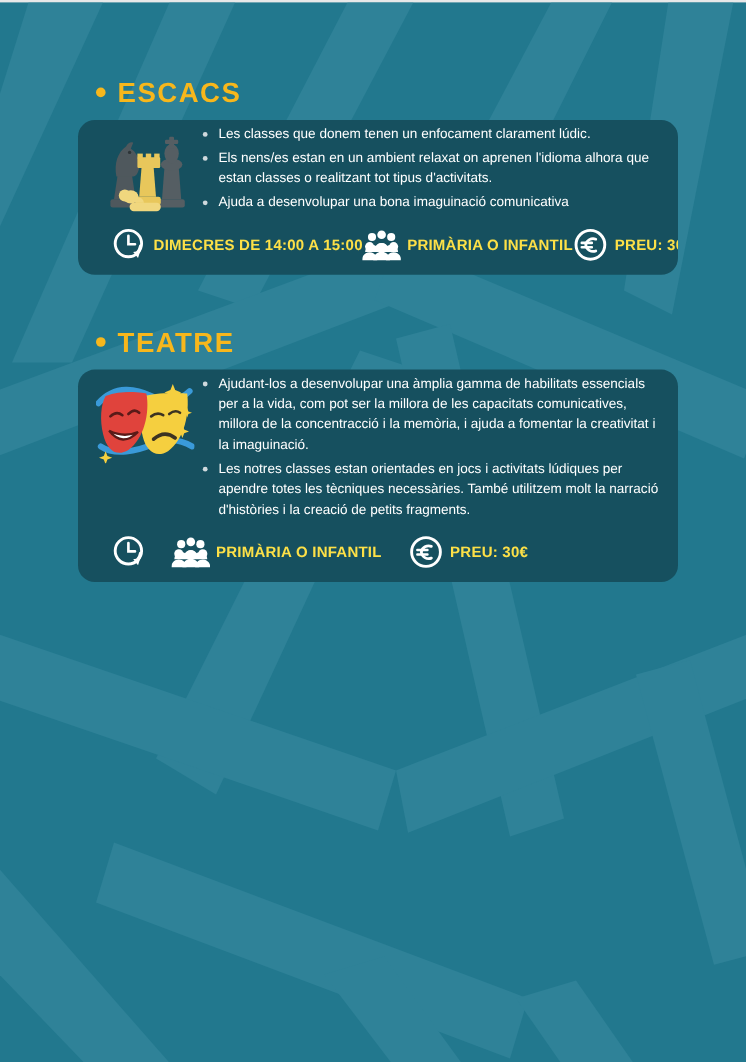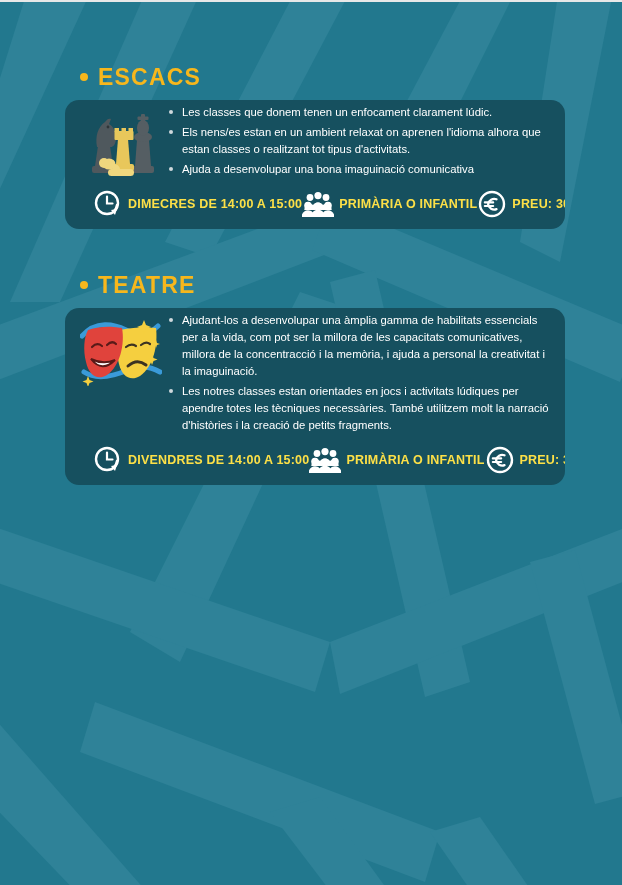--- a/index.html
+++ b/index.html
@@ -290,36 +290,35 @@
             <g fill="#f5cf3f">
               <polygon points="64,6 66,11 71,13 66,15 64,20 62,15 57,13 62,11"></polygon>
               <polygon points="72,40 73.5,44 77.5,45.5 73.5,47 72,51 70.5,47 66.5,45.5 70.5,44"></polygon>
               <polygon points="8,62 9.5,66 13.5,67.5 9.5,69 8,73 6.5,69 2.5,67.5 6.5,66"></polygon>
               <polygon points="76,26 77,29 80,30 77,31 76,34 75,31 72,30 75,29"></polygon>
             </g>
           </svg>
         </div>
 
         <ul class="bullets">
-          <li>Ajudant-los a desenvolupar una àmplia gamma de habilitats essencials per a la vida, com pot ser la millora de les capacitats comunicatives, millora de la concentracció i la memòria, i ajuda a personal la creativitat i la imaguinació.</li>
+          <li>Ajudant-los a desenvolupar una àmplia gamma de habilitats essencials per a la vida, com pot ser la millora de les capacitats comunicatives, millora de la concentracció i la memòria, i ajuda a fomentar la creativitat i la imaguinació.</li>
           <li>Les notres classes estan orientades en jocs i activitats lúdiques per apendre totes les tècniques necessàries. També utilitzem molt la narració d'històries i la creació de petits fragments.</li>
         </ul>
       </div>
 
       <div class="info-strip">
         <div class="info-item">
           <span>
             <svg class="ico" width="30" height="30" viewBox="0 0 30 30">
               <circle cx="14" cy="14" r="11" fill="none" stroke="#ffffff" stroke-width="2.4"></circle>
               <path d="M14 7.5 v7 h5.5" fill="none" stroke="#ffffff" stroke-width="2.2" stroke-linecap="round"></path>
               <path d="M24 16 a10.5 10.5 0 0 1 -3 6" fill="none" stroke="#ffffff" stroke-width="2.4" stroke-linecap="round"></path>
               <polygon points="18,21 24,20 22,26" fill="#ffffff"></polygon>
             </svg>
           </span>
-          <span class="info-label">DIVENDRES DE 14:00 A 15:00</span>
         </div>
 
         <div class="info-gap-a"></div>
 
         <div class="info-item">
           <span>
             <svg class="ico" width="32" height="26" viewBox="0 0 32 26">
               <g fill="#ffffff">
                 <circle cx="8" cy="6.5" r="3.4"></circle>
                   <path d="M2.3 19 c0-3.6 2.6-6 5.7-6 s5.7 2.4 5.7 6 Z"></path>

